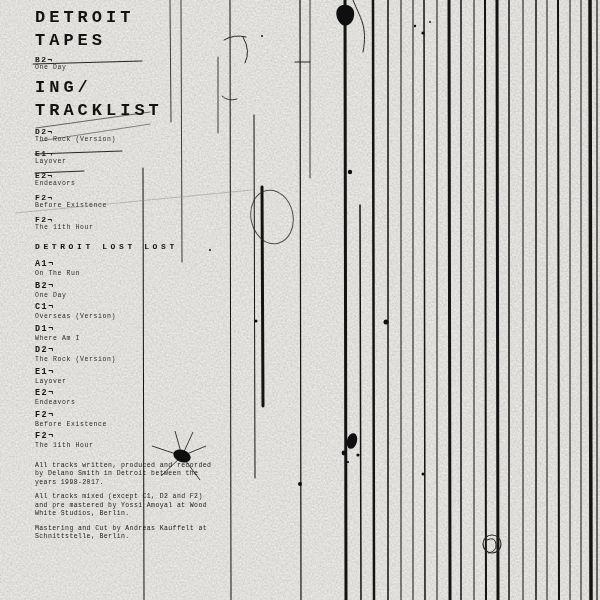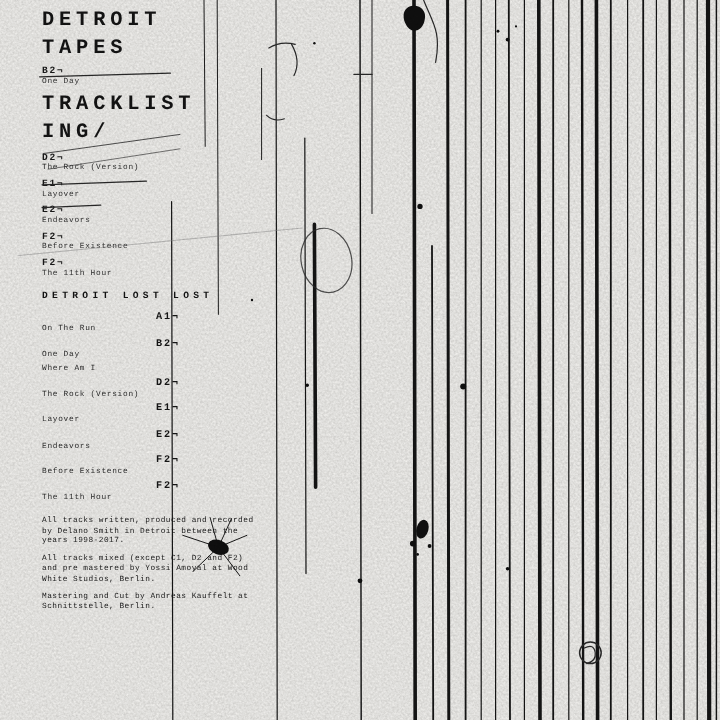--- a/index.html
+++ b/index.html
@@ -17,21 +17,21 @@
   }
   .mini-track{margin-top:3px;margin-bottom:4px;}
   .mini-label{font-size:8px;font-weight:700;letter-spacing:1.5px;line-height:9px;color:#1a1a1a;}
   .mini-name{font-size:6.5px;letter-spacing:.6px;line-height:8px;color:#333;}
   .overprint-list{margin-top:5px;}
   .overprint-list .mini-track{margin-bottom:5px;}
   .spaced-header{margin-top:9px;}
   .spaced-line{font-size:8px;font-weight:700;letter-spacing:3.6px;line-height:11px;color:#141414;white-space:nowrap;}
   .tracklist{margin-top:8px;}
   .track{margin-bottom:4px;}
-  .track-label{font-size:8.5px;font-weight:700;letter-spacing:1.5px;line-height:9px;color:#161616;text-align:center;}
+  .track-label{font-size:8.5px;font-weight:700;letter-spacing:1.5px;line-height:9px;color:#161616;}
   .track-name{font-size:6.5px;letter-spacing:.6px;line-height:7.5px;color:#2e2e2e;margin-top:1px;}
   .credits{margin-top:12px;width:178px;}
   .credit-par{font-size:6.5px;letter-spacing:.4px;line-height:8.5px;color:#222;margin:0 0 6px 0;}
   svg.artwork{position:absolute;left:0;top:0;z-index:2;pointer-events:none;}
   svg.noise{position:absolute;left:0;top:0;z-index:3;pointer-events:none;mix-blend-mode:multiply;}
 </style>
 </head>
 <body>
 
 <div class="cover">
@@ -42,22 +42,22 @@
       <div class="big-line">DETROIT</div>
       <div class="big-line">TAPES</div>
     </div>
 
     <div class="mini-track">
       <div class="mini-label">B2¬</div>
       <div class="mini-name">One Day</div>
     </div>
 
     <div>
+      <div class="big-line">ING/</div>
       <div class="big-line">TRACKLIST</div>
-      <div class="big-line">ING/</div>
     </div>
 
     <div class="overprint-list">
       <div class="mini-track">
         <div class="mini-label">D2¬</div>
         <div class="mini-name">The Rock (Version)</div>
       </div>
       <div class="mini-track">
         <div class="mini-label">E1¬</div>
         <div class="mini-name">Layover</div>
@@ -83,20 +83,25 @@
     <div class="tracklist">
       <div class="track">
         <div class="track-label">A1¬</div>
         <div class="track-name">On The Run</div>
       </div>
       <div class="track">
         <div class="track-label">B2¬</div>
         <div class="track-name">One Day</div>
       </div>
       <div class="track">
+        <div class="track-label">C1¬</div>
+        <div class="track-name">Overseas (Version)</div>
+      </div>
+      <div class="track">
+        <div class="track-label">D1¬</div>
         <div class="track-name">Where Am I</div>
       </div>
       <div class="track">
         <div class="track-label">D2¬</div>
         <div class="track-name">The Rock (Version)</div>
       </div>
       <div class="track">
         <div class="track-label">E1¬</div>
         <div class="track-name">Layover</div>
       </div>

